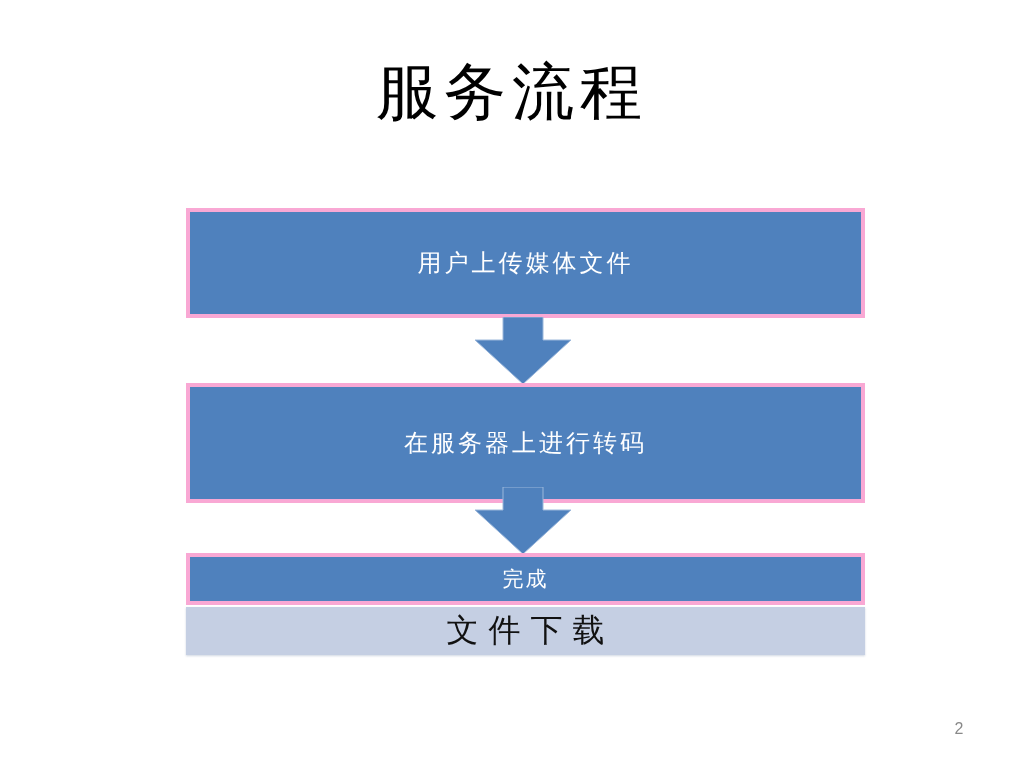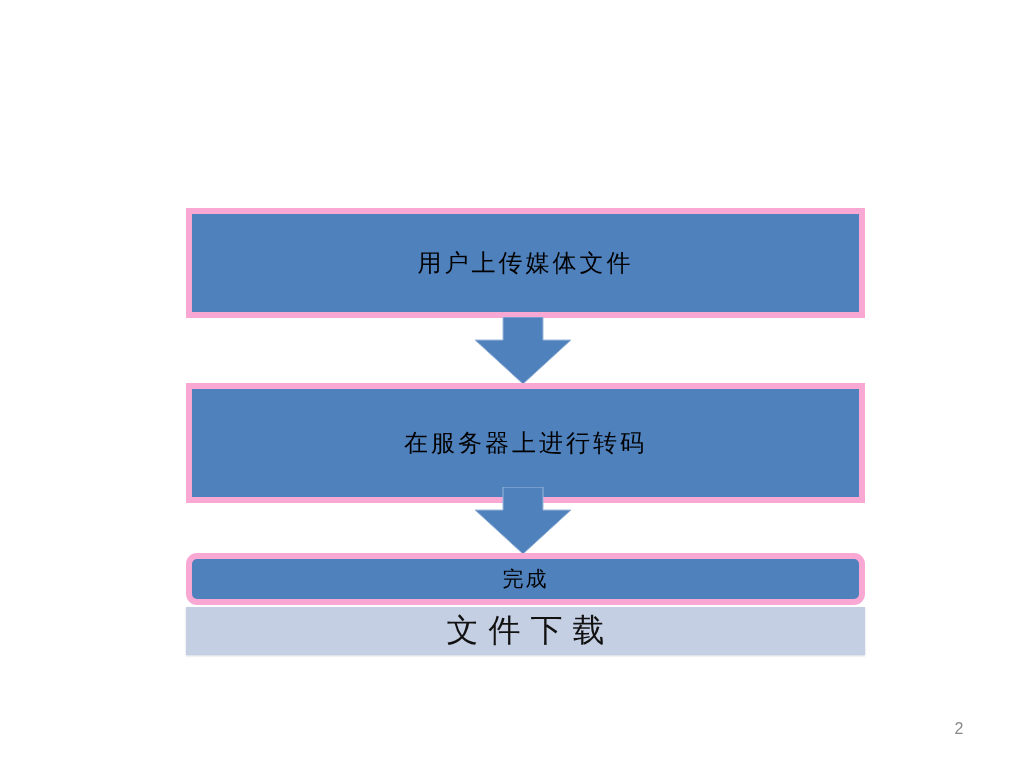--- a/index.html
+++ b/index.html
@@ -27,34 +27,34 @@
     letter-spacing: 6px;
     color: #000000;
     font-family: "DejaVu Serif", "Liberation Serif", serif;
   }
   .box {
     position: absolute;
     left: 186px;
     width: 679px;
     box-sizing: border-box;
     background: #4F81BD;
-    border: 6px solid #f9a8d4;
+    border: 4px solid #f9a8d4;
     display: flex;
     align-items: center;
     justify-content: center;
-    color: #000000;
+    color: #ffffff;
   }
   .box .box-text {
     font-size: 24px;
     letter-spacing: 3px;
     white-space: nowrap;
   }
   .step1 { top: 208px; height: 110px; }
   .step2 { top: 383px; height: 120px; }
-  .step3 { top: 553px; height: 52px; border-radius: 11px; }
+  .step3 { top: 553px; height: 52px; }
   .step3 .box-text { font-size: 21px; letter-spacing: 2px; }
   .arrow {
     position: absolute;
     left: 475px;
     width: 96px;
     height: 67px;
     display: block;
   }
   .arrow1 { top: 317px; }
   .arrow2 { top: 487px; }
@@ -89,20 +89,21 @@
     font-size: 16px;
     color: #898989;
     font-family: "Liberation Sans", "DejaVu Sans", sans-serif;
   }
 </style>
 </head>
 <body>
 
 <div class="slide">
 
+  <h1 class="title">服务流程</h1>
 
   <div class="box step1">
     <span class="box-text">用户上传媒体文件</span>
   </div>
 
   <svg class="arrow arrow1" viewBox="0 0 96 67" preserveAspectRatio="none">
     <polygon points="28,0 68,0 68,23 96,23 48,67 0,23 28,23" fill="#4F81BD" stroke="#9CB8DB" stroke-width="1" stroke-linejoin="round"></polygon>
   </svg>
 
   <div class="box step2">

